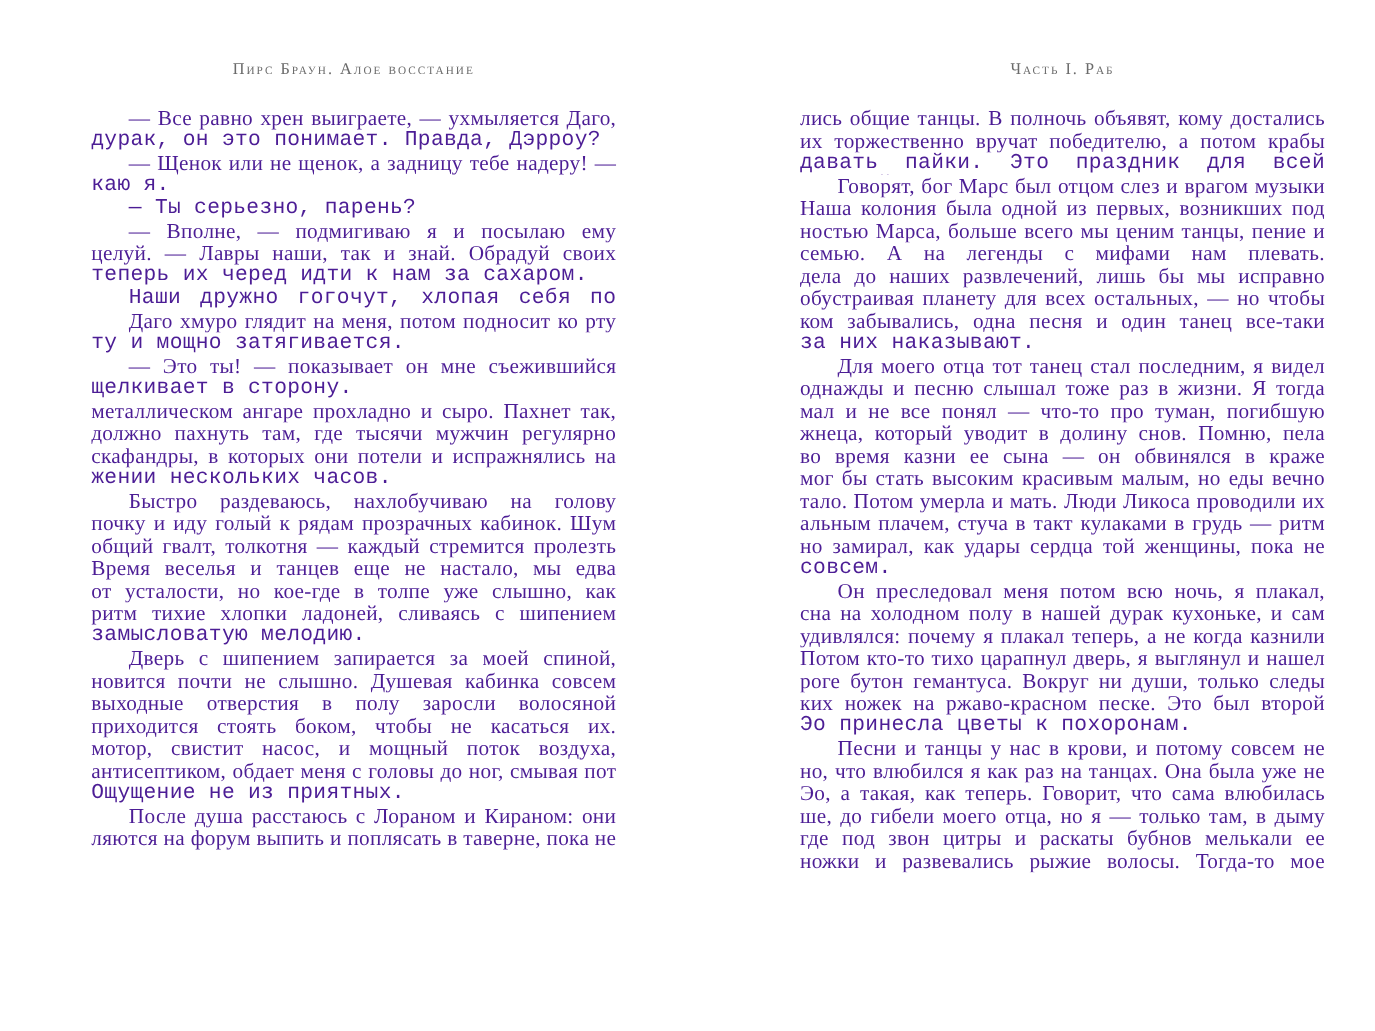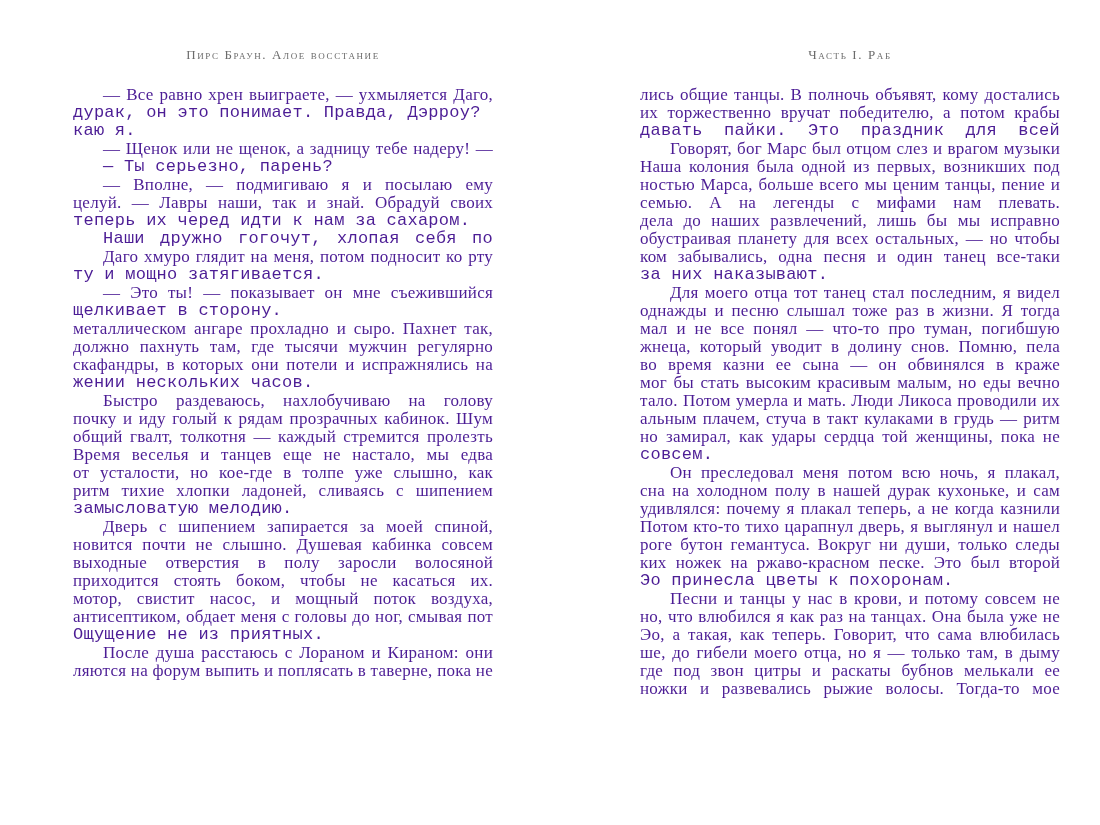--- a/index.html
+++ b/index.html
@@ -87,22 +87,22 @@
 </head>
 <body>
 
 <div class="spread">
 
   <div class="page page--left">
     <div class="running-header">Пирс Браун. Алое восстание</div>
     <div class="page-text">
         <div class="line line--indent">— Все равно хрен выиграете, — ухмыляется Даго, когда ва-</div>
         <div class="line line--end">дурак, он это понимает. Правда, Дэрроу?</div>
+        <div class="line line--indent">— Щенок или не щенок, а задницу тебе надеру! — фыр-</div>
         <div class="line line--end">каю я.</div>
-        <div class="line line--indent">— Щенок или не щенок, а задницу тебе надеру! — фыр-</div>
         <div class="line line--indent line--end">— Ты серьезно, парень?</div>
         <div class="line line--indent">— Вполне, — подмигиваю я и посылаю ему воздушный по-</div>
         <div class="line">целуй. — Лавры наши, так и знай. Обрадуй своих сестричек —</div>
         <div class="line line--end">теперь их черед идти к нам за сахаром.</div>
         <div class="line line--indent line--end">Наши дружно гогочут, хлопая себя по ляжкам.</div>
         <div class="line line--indent">Даго хмуро глядит на меня, потом подносит ко рту сигаре-</div>
         <div class="line line--end">ту и мощно затягивается.</div>
         <div class="line line--indent">— Это ты! — показывает он мне съежившийся окурок и от-</div>
         <div class="line line--end">щелкивает в сторону.</div>
         <div class="line">металлическом ангаре прохладно и сыро. Пахнет так, как и</div>

